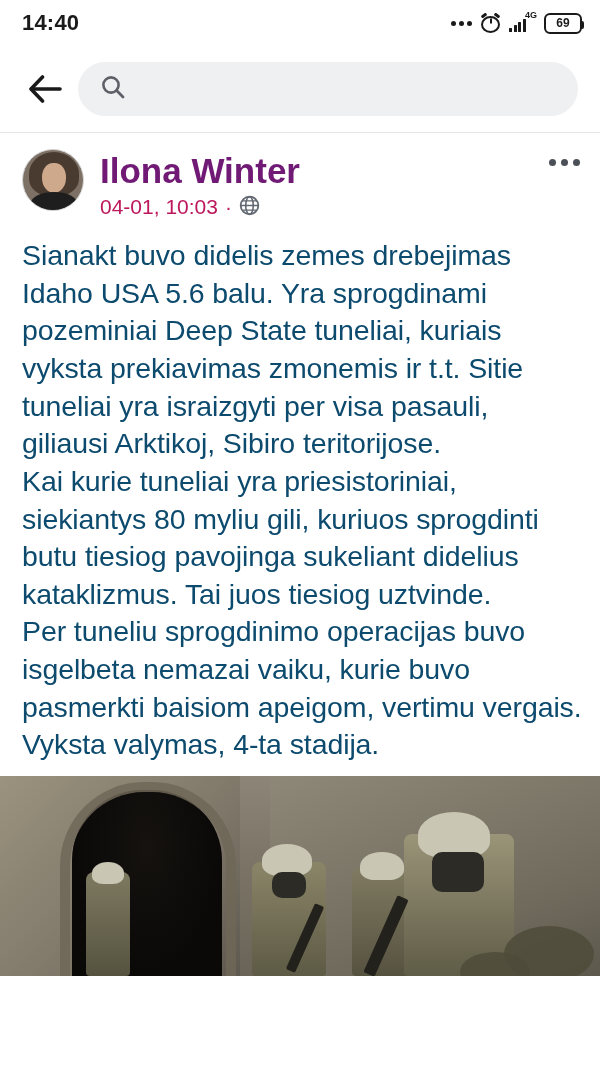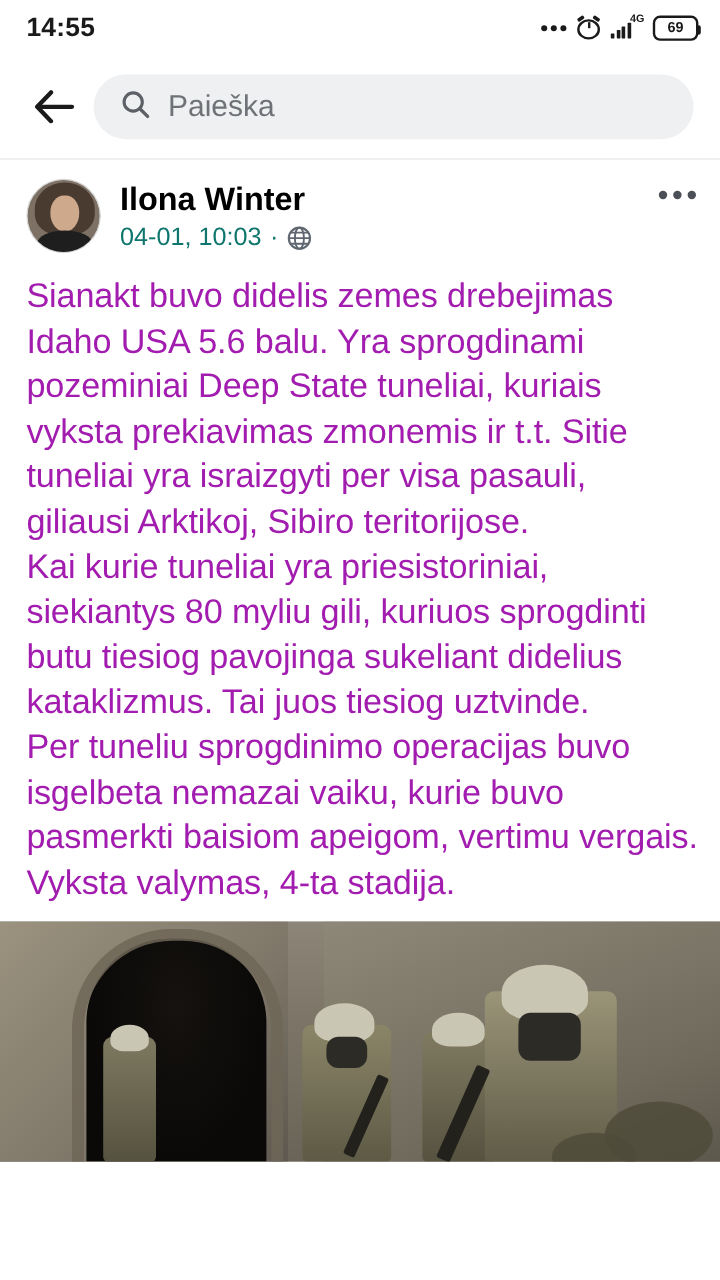--- a/index.html
+++ b/index.html
@@ -147,49 +147,48 @@
     border-radius: 48% 48% 52% 52%;
   }
   .avatar .body {
     position: absolute; left: 8px; bottom: -4px;
     width: 46px; height: 22px;
     background: #1e1e1e;
     border-radius: 50% 50% 0 0;
   }
   .post-meta { flex: 1; padding-top: 2px; }
   .post-author {
-    font-size: 27px;
+    font-size: 35px;
     font-weight: 700;
-    color: #000000;
+    color: #701a75;
     line-height: 1.15;
   }
   .post-sub {
     display: flex;
-    align-items: center;
     gap: 7px;
     margin-top: 4px;
     font-size: 21px;
-    color: #0f766e;
+    color: #be185d;
   }
   .globe-icon { display: inline-flex; }
   .more-dots {
     display: flex; gap: 5px; align-items: center;
     padding-top: 10px; flex: none;
   }
   .more-dots i {
     width: 7px; height: 7px; border-radius: 50%;
     background: #4b4f56; display: block;
   }
 
   
   .post-text {
     padding: 10px 18px 12px 22px;
     font-size: 28.5px;
     line-height: 1.32;
-    color: #a21caf;
+    color: #0c4a6e;
     white-space: pre-wrap;
     letter-spacing: -0.1px;
   }
 
   
   .post-image {
     position: relative;
     width: 600px;
     height: 200px;
     overflow: hidden;
@@ -261,21 +260,21 @@
     border-radius: 50%;
     opacity: 0.85;
   }
   .sc1 { right: 6px; top: 150px; width: 90px; height: 56px; }
   .sc2 { right: 70px; top: 176px; width: 70px; height: 40px; }
 </style>
 </head>
 <body>
 
 <div class="status-bar">
-  <div class="status-time">14:55</div>
+  <div class="status-time">14:40</div>
   <div class="status-right">
     <span class="dots-icon">
         <i></i>
         <i></i>
         <i></i>
       </span>
     <span class="alarm-icon">
       <span class="earL"></span>
         <span class="earR"></span>
       <span class="ring"></span>
@@ -303,21 +302,20 @@
       <path d="M3.6 14 H32" fill="none" stroke="#1a1a1a" stroke-width="3.6" stroke-linecap="round"></path>
     </svg>
   </div>
   <div class="search-field">
     <span>
       <svg width="26" height="26" viewBox="0 0 26 26" aria-hidden="true">
         <circle cx="11" cy="11" r="7.6" fill="none" stroke="#5d6167" stroke-width="2.6"></circle>
         <path d="M16.6 16.6 L23 23" stroke="#5d6167" stroke-width="2.8" stroke-linecap="round"></path>
       </svg>
     </span>
-    <span class="search-placeholder">Paieška</span>
   </div>
 </div>
 
 <div class="divider"></div>
 
 <div class="post-header">
   <div class="avatar">
     <span class="hair"></span>
       <span class="face"></span>
       <span class="body"></span>

